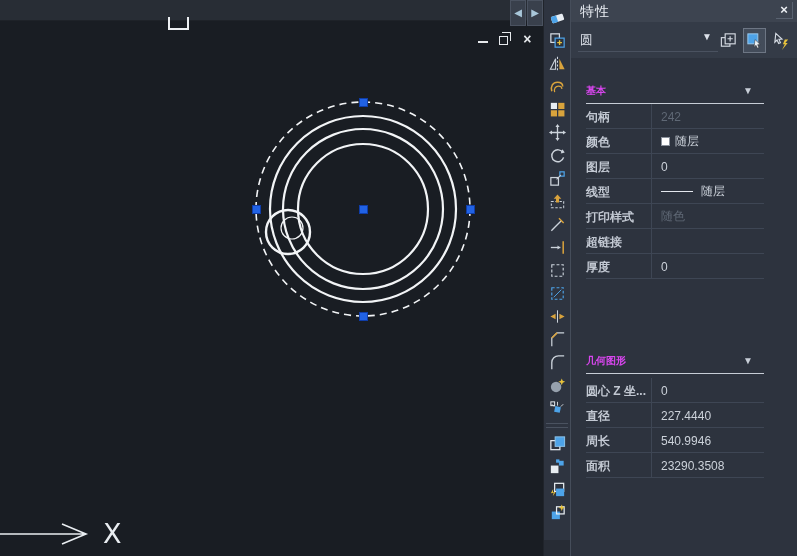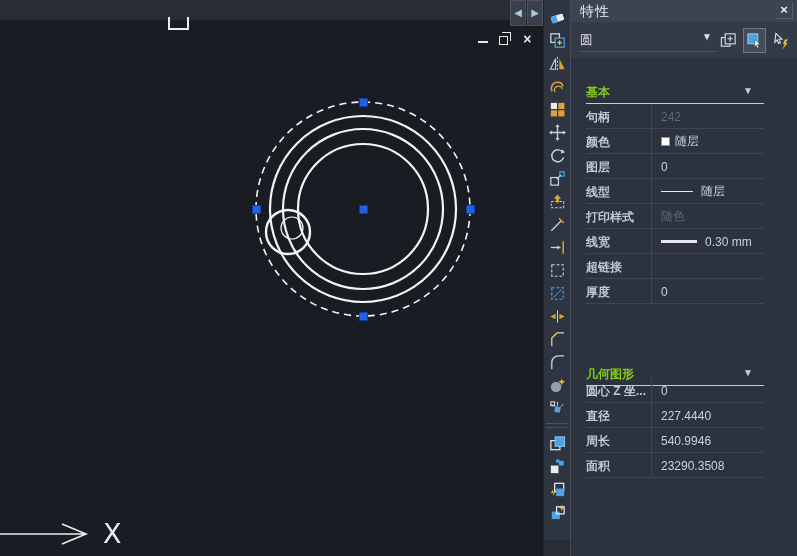--- a/index.html
+++ b/index.html
@@ -47,21 +47,21 @@
   #combo-row { position:absolute; left:0; top:22px; width:227px; height:36px; background:#343b47; }
   #combo-value { position:absolute; left:9px; top:10px; font-size:12.5px; color:#dde2ea; }
   #combo-underline { position:absolute; left:7px; top:29px; width:140px; height:1px; background:#4a5260; }
   #combo-arrow { position:absolute; left:131px; top:9px; font-size:10px; color:#dde2ea; }
   .hbtn { position:absolute; top:6px; width:23px; height:25px; display:flex; align-items:center; justify-content:center; }
   .hbtn svg { width:19px; height:19px; }
   .hbtn.active { background:#434c5a; border:1px solid #6d7684; }
   #hbtn-0 { left:146px; } #hbtn-1 { left:172px; } #hbtn-2 { left:199px; }
 
   .sec-header { position:absolute; left:0; width:227px; height:22px; }
-  .sec-title { position:absolute; left:15px; top:2px; font-size:12px; font-weight:bold; color:#84cc16; }
+  .sec-title { position:absolute; left:15px; top:2px; font-size:10px; font-weight:bold; color:#d946ef; }
   .sec-arrow { position:absolute; left:172px; top:3px; font-size:10px; color:#c8cfd8; }
   .sec-underline { position:absolute; left:15px; bottom:0; width:178px; height:1px; background:#c7cdd6; }
   .rows { position:absolute; left:0; width:227px; }
   .prow { position:relative; width:227px; height:25px; }
   .prow::after { content:""; position:absolute; left:15px; bottom:0; width:178px; height:1px; background:#3e4654; }
   .prow .vdiv { position:absolute; left:80px; top:0; width:1px; height:25px; background:#3e4654; }
   .plabel { position:absolute; left:15px; top:5px; font-size:12px; color:#c2c8d2; white-space:nowrap;font-weight:bold; }
   .pvalue { position:absolute; left:90px; top:5px; font-size:12px; color:#ccd2da; white-space:nowrap;
             display:flex; align-items:center; height:15px; }
   .pvalue.dim { color:#5f6875; }
@@ -328,43 +328,35 @@
             </span>
           </div>
           <div class="prow">
             <span class="plabel">打印样式</span>
             <span class="vdiv"></span>
             <span class="pvalue dim">
               <span>随色</span>
             </span>
           </div>
           <div class="prow">
-            <span class="plabel">线宽</span>
-            <span class="vdiv"></span>
-            <span class="pvalue">
-              <span class="lsample thick"></span>
-              <span>0.30 mm</span>
-            </span>
-          </div>
-          <div class="prow">
             <span class="plabel">超链接</span>
             <span class="vdiv"></span>
             <span class="pvalue">
               <span></span>
             </span>
           </div>
           <div class="prow">
             <span class="plabel">厚度</span>
             <span class="vdiv"></span>
             <span class="pvalue">
               <span>0</span>
             </span>
           </div>
         </div>
-        <div class="sec-header" style="top: 364px;">
+        <div class="sec-header" style="top: 352px;">
           <span class="sec-title">几何图形</span>
           <span class="sec-arrow">▼</span>
           <span class="sec-underline"></span>
         </div>
         <div class="rows" style="top: 378px;">
           <div class="prow">
             <span class="plabel">圆心 Z 坐...</span>
             <span class="vdiv"></span>
             <span class="pvalue">
               <span>0</span>

